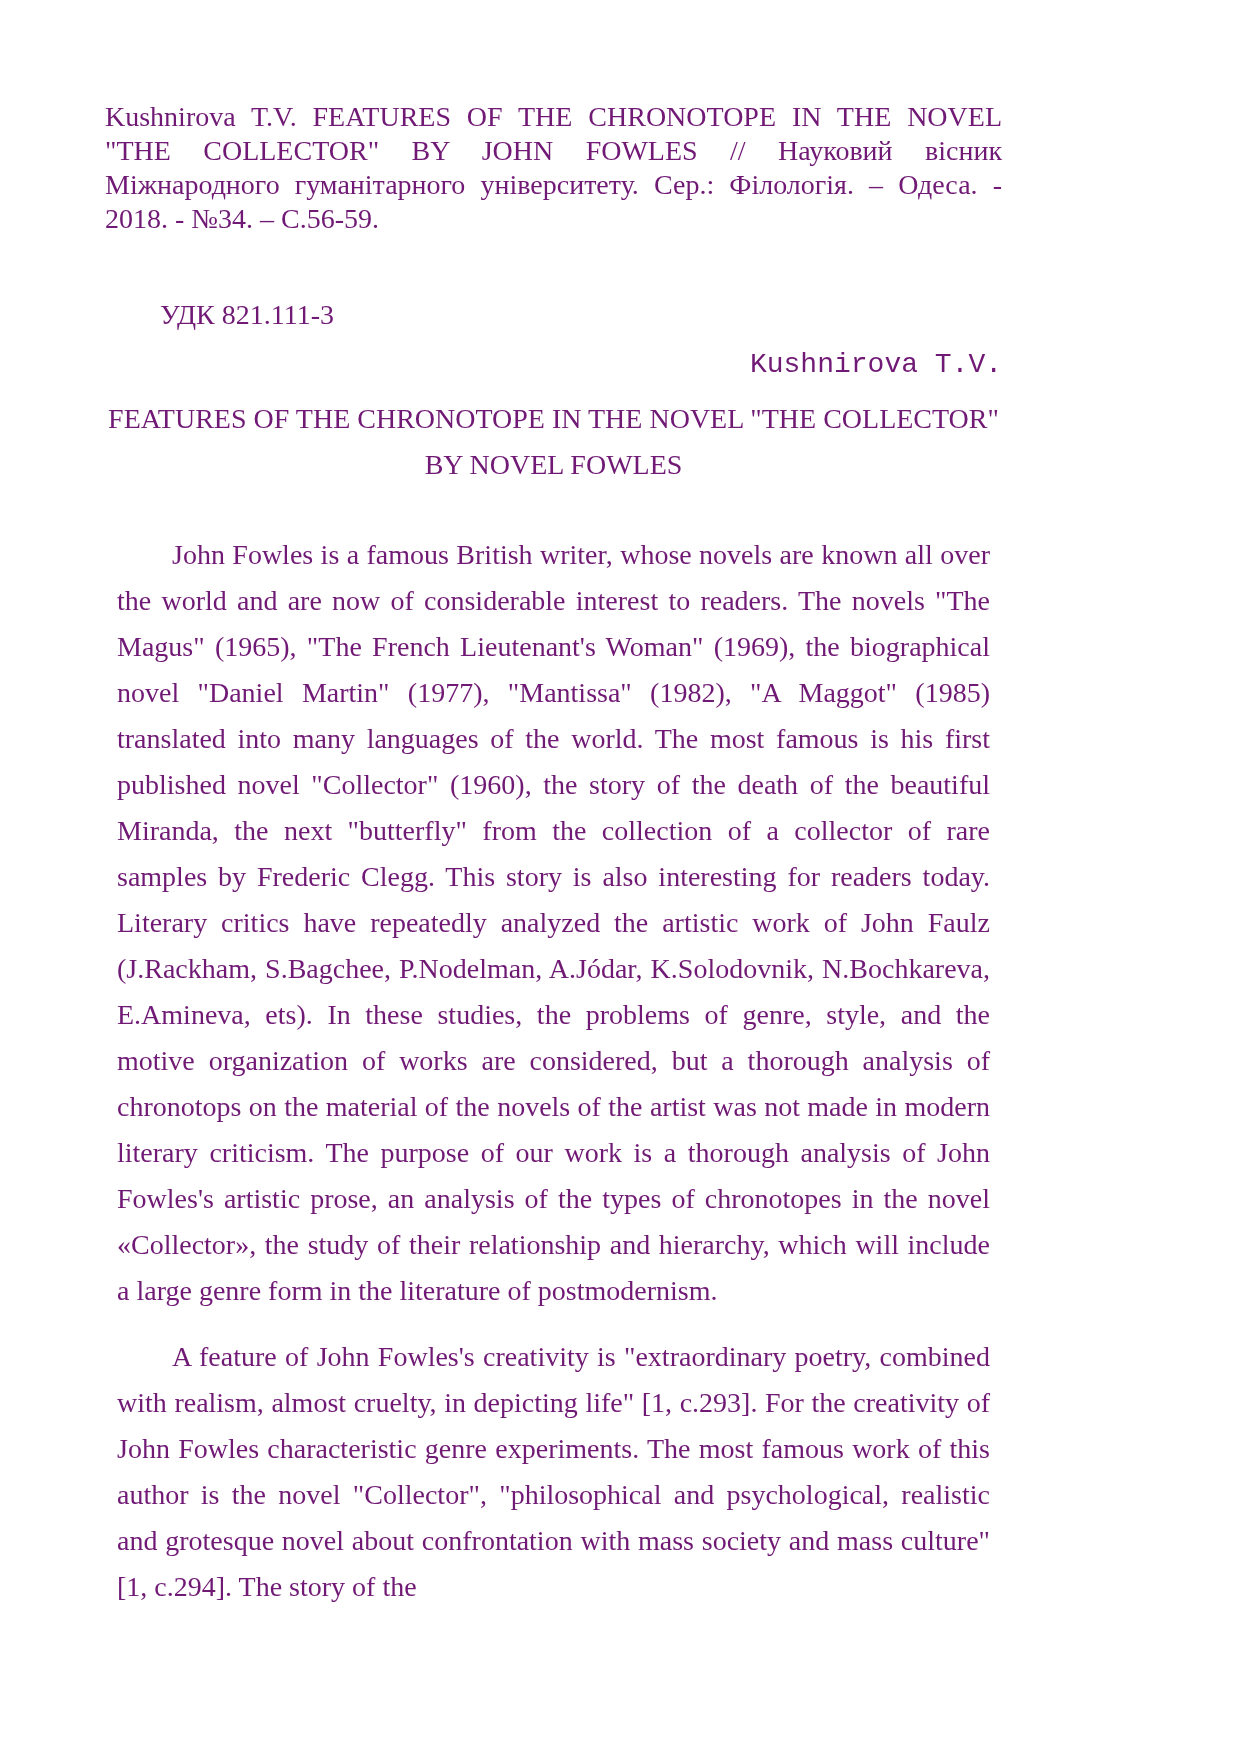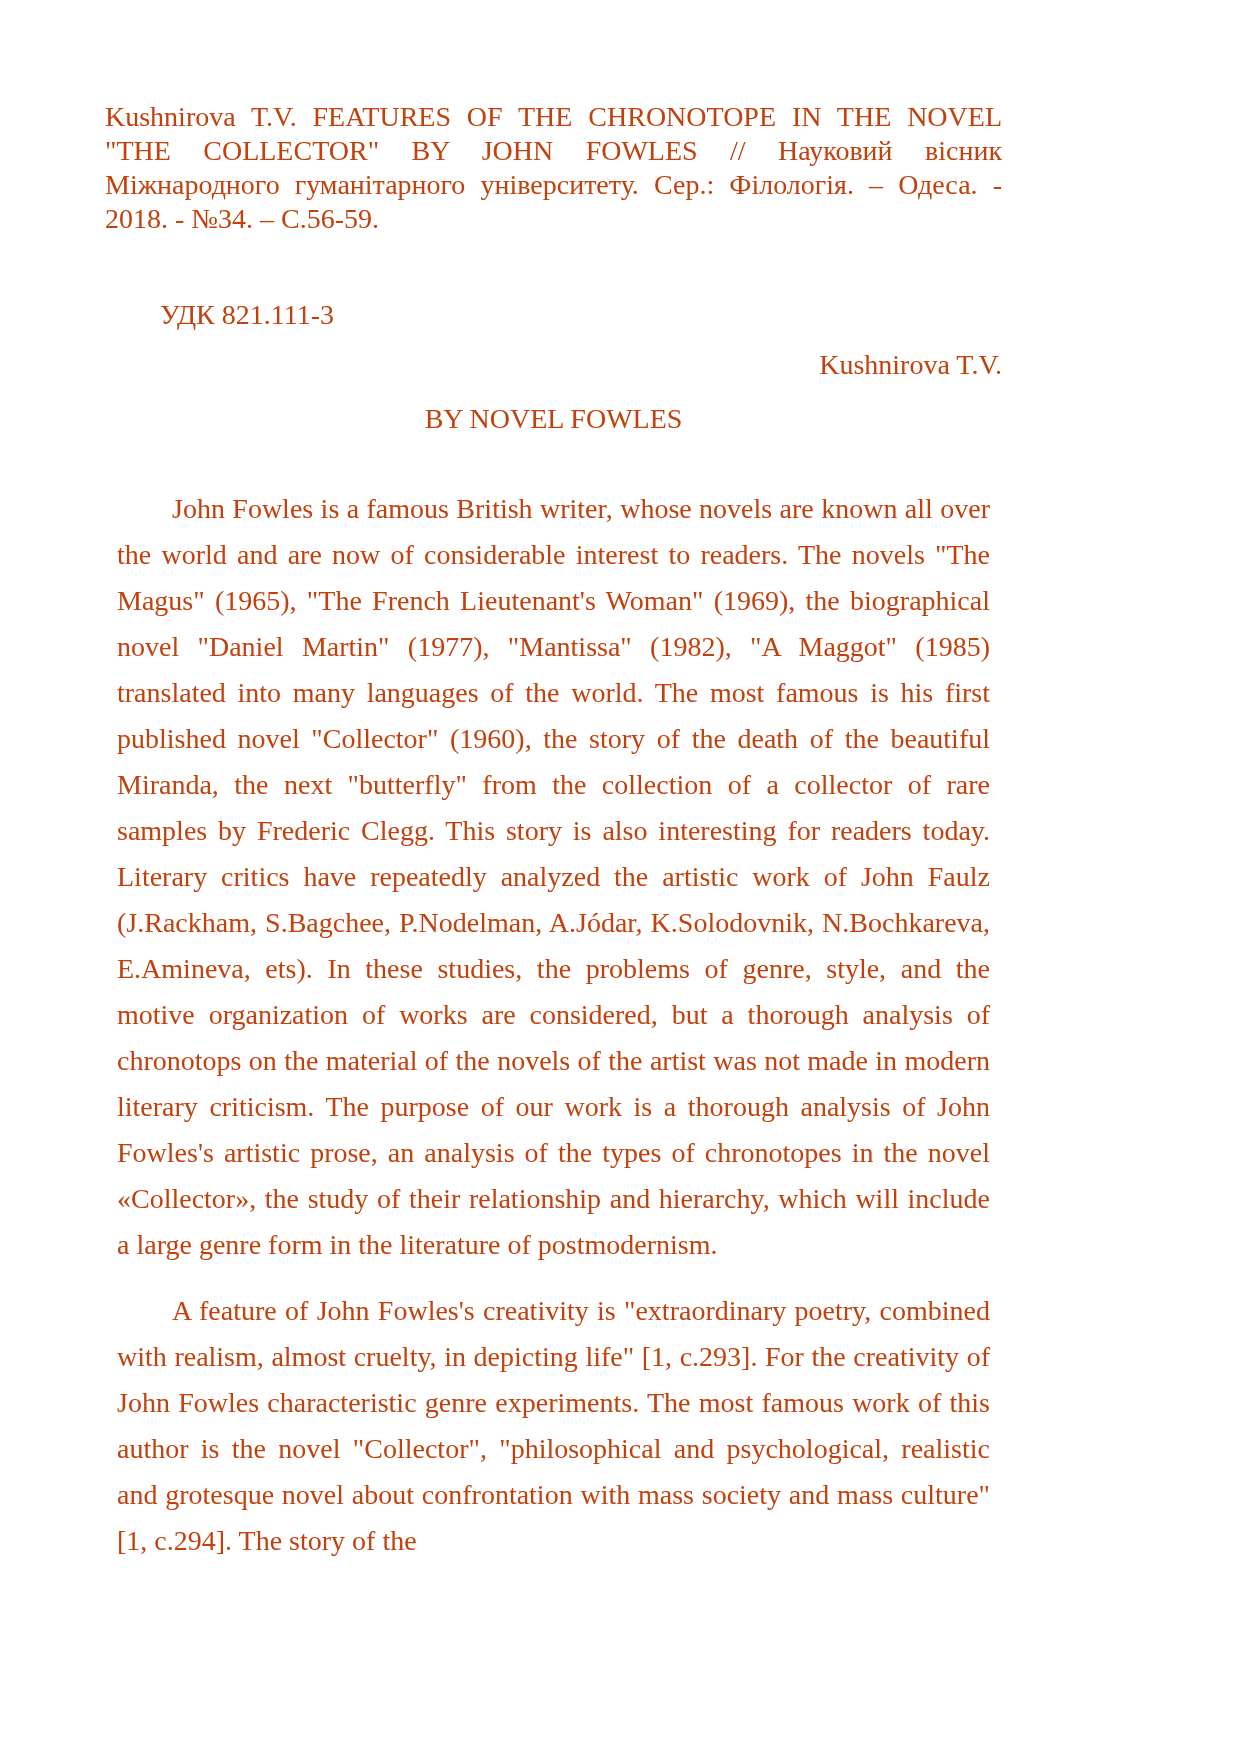--- a/index.html
+++ b/index.html
@@ -6,40 +6,41 @@
     margin: 0;
     padding: 0;
     background: #ffffff;
   }
   .page {
     position: relative;
     width: 1240px;
     height: 1754px;
     box-sizing: border-box;
     background: #ffffff;
-    color: #c2410c;
+    color: #701a75;
     font-family: "Liberation Serif", "DejaVu Serif", serif;
     font-size: 28px;
     padding: 100px 238px 40px 105px;
     overflow: hidden;
   }
   .citation {
     margin: 0 0 62px 0;
     line-height: 34px;
     text-align: justify;
   }
   .udc {
     margin: 0 0 16px 0;
     line-height: 34px;
     text-indent: 55px;
   }
   .author {
     margin: 0 0 14px 0;
     line-height: 34px;
     text-align: right;
+    font-family: Liberation Mono, monospace;
   }
   .title {
     margin: 0 0 44px 0;
     font-size: 28px;
     font-weight: normal;
     text-align: center;
     line-height: 46px;
   }
   .title-line {
     display: block;
@@ -59,20 +60,21 @@
 
 <div class="page">
 
   <p class="citation">Kushnirova T.V. FEATURES OF THE CHRONOTOPE IN THE NOVEL "THE COLLECTOR" BY JOHN FOWLES // Науковий вісник Міжнародного гуманітарного університету. Сер.: Філологія. – Одеса. - 2018. - №34. – С.56-59.</p>
 
   <p class="udc">УДК 821.111-3</p>
 
   <p class="author">Kushnirova T.V.</p>
 
   <h1 class="title">
+    <span class="title-line">FEATURES OF THE CHRONOTOPE IN THE NOVEL "THE COLLECTOR"</span>
     <span class="title-line">BY NOVEL FOWLES</span>
   </h1>
 
   <p class="body-para">John Fowles is a famous British writer, whose novels are known all over the world and are now of considerable interest to readers. The novels "The Magus" (1965), "The French Lieutenant's Woman" (1969), the biographical novel "Daniel Martin" (1977), "Mantissa" (1982), "A Maggot" (1985) translated into many languages of the world. The most famous is his first published novel "Collector" (1960), the story of the death of the beautiful Miranda, the next "butterfly" from the collection of a collector of rare samples by Frederic Clegg. This story is also interesting for readers today. Literary critics have repeatedly analyzed the artistic work of John Faulz (J.Rackham, S.Bagchee, P.Nodelman, A.Jódar, K.Solodovnik, N.Bochkareva, E.Amineva, ets). In these studies, the problems of genre, style, and the motive organization of works are considered, but a thorough analysis of chronotops on the material of the novels of the artist was not made in modern literary criticism. The purpose of our work is a thorough analysis of John Fowles's artistic prose, an analysis of the types of chronotopes in the novel «Collector», the study of their relationship and hierarchy, which will include a large genre form in the literature of postmodernism.</p>
 
   <p class="body-para para-2">A feature of John Fowles's creativity is "extraordinary poetry, combined with realism, almost cruelty, in depicting life" [1, с.293]. For the creativity of John Fowles characteristic genre experiments. The most famous work of this author is the novel "Collector", "philosophical and psychological, realistic and grotesque novel about confrontation with mass society and mass culture" [1, с.294]. The story of the</p>
 
 </div>
 
 </body></html>

